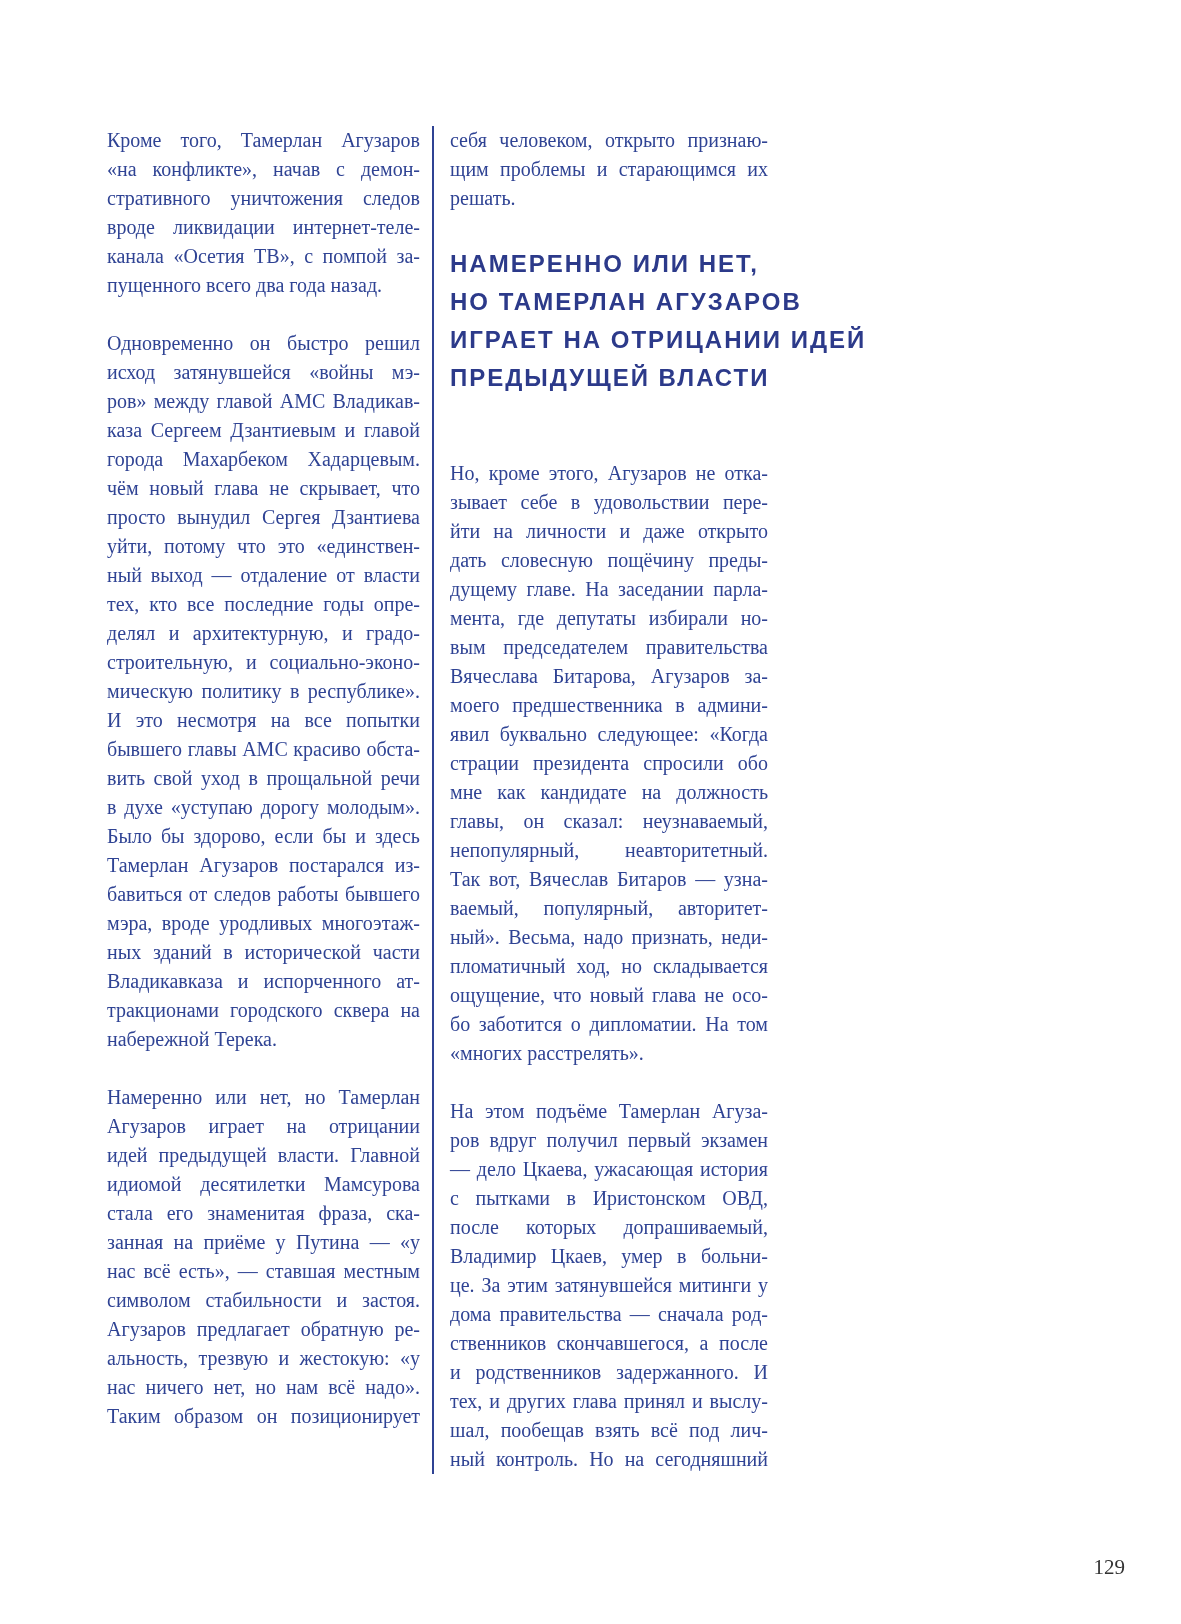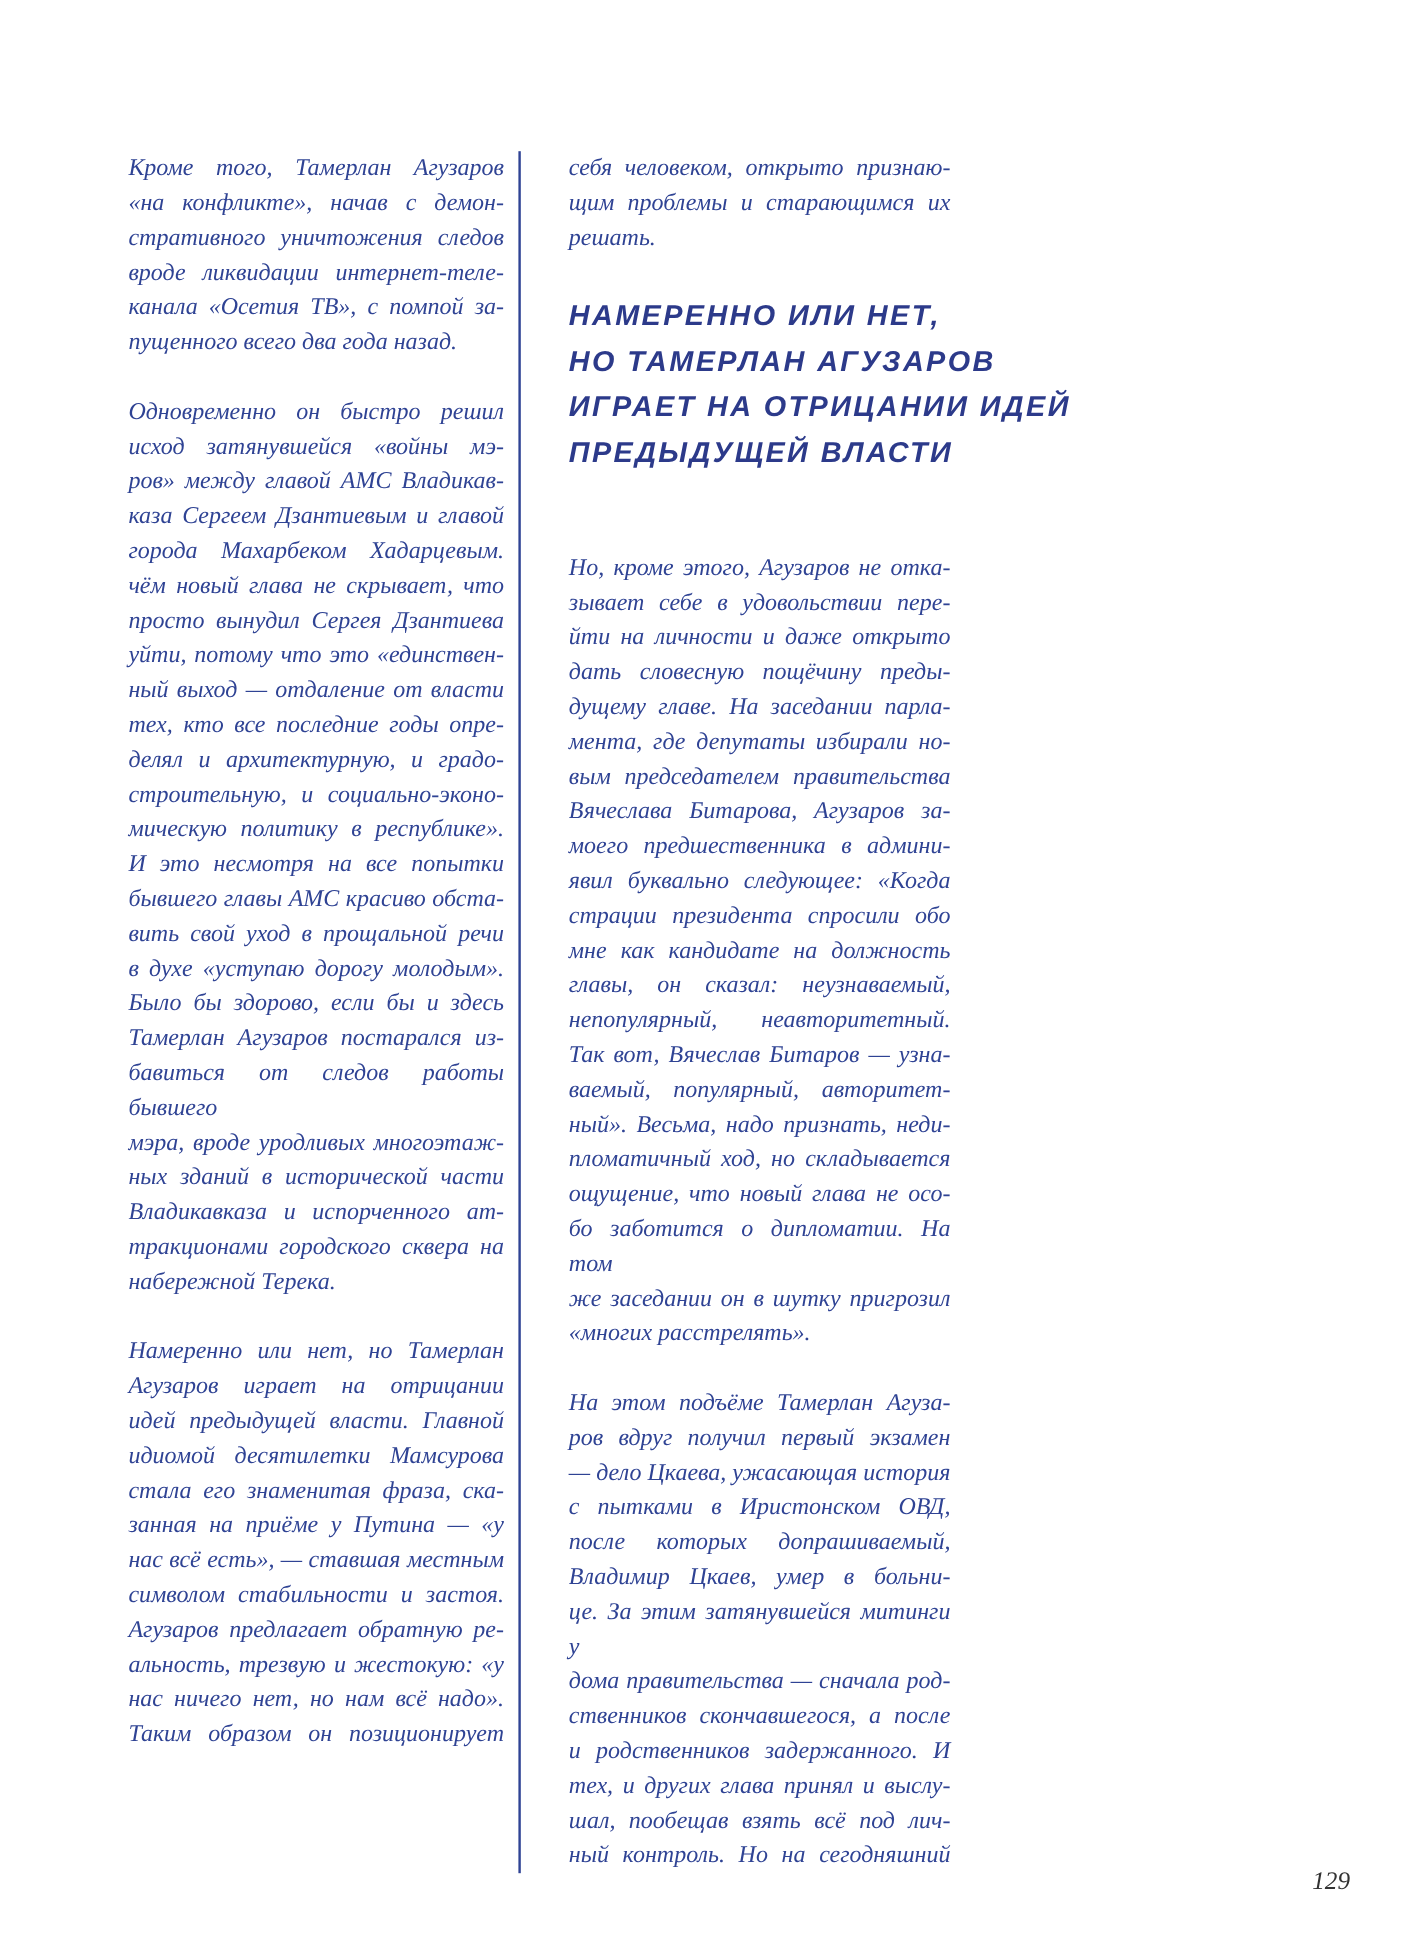--- a/index.html
+++ b/index.html
@@ -11,36 +11,35 @@
   }
   *{margin:0;padding:0;box-sizing:border-box;}
   html,body{background:var(--background);}
   .page{
     position:relative;
     width:1181px;
     height:1608px;
     background:var(--background);
     overflow:hidden;
     font-family:"Liberation Serif", serif;
-    font-style:italic;
   }
   .content{
     position:absolute;
     left:107px;
     top:126px;
     display:flex;
     align-items:stretch;
   }
   .column{
     font-size:20px;
     line-height:29px;
     color:var(--body-text);
   }
   .col-left{width:313px;}
-  .col-right{width:318px;margin-left:24px;}
+  .col-right{width:318px;}
   .divider{
     width:2px;
     background:var(--divider);
     margin-left:12px;
     margin-right:16px;
   }
   .paragraph{margin-bottom:29px;}
   .paragraph:last-child{margin-bottom:0;}
   .line{
     text-align:justify;
@@ -157,21 +156,20 @@
             <div class="line">страции президента спросили обо</div>
             <div class="line">мне как кандидате на должность</div>
             <div class="line">главы, он сказал: неузнаваемый,</div>
             <div class="line">непопулярный, неавторитетный.</div>
             <div class="line">Так вот, Вячеслав Битаров — узна-</div>
             <div class="line">ваемый, популярный, авторитет-</div>
             <div class="line">ный». Весьма, надо признать, неди-</div>
             <div class="line">пломатичный ход, но складывается</div>
             <div class="line">ощущение, что новый глава не осо-</div>
             <div class="line">бо заботится о дипломатии. На том</div>
-            <div class="line">же заседании он в шутку пригрозил</div>
             <div class="line last">«многих расстрелять».</div>
           </div>
           <div class="paragraph">
             <div class="line">На этом подъёме Тамерлан Агуза-</div>
             <div class="line">ров вдруг получил первый экзамен</div>
             <div class="line">— дело Цкаева, ужасающая история</div>
             <div class="line">с пытками в Иристонском ОВД,</div>
             <div class="line">после которых допрашиваемый,</div>
             <div class="line">Владимир Цкаев, умер в больни-</div>
             <div class="line">це. За этим затянувшейся митинги у</div>

